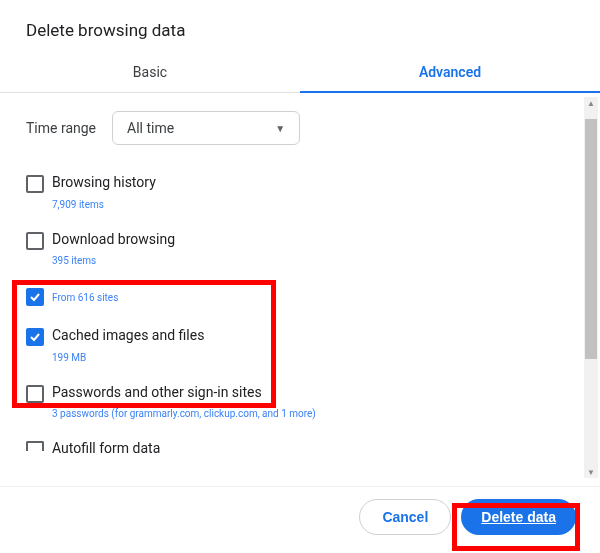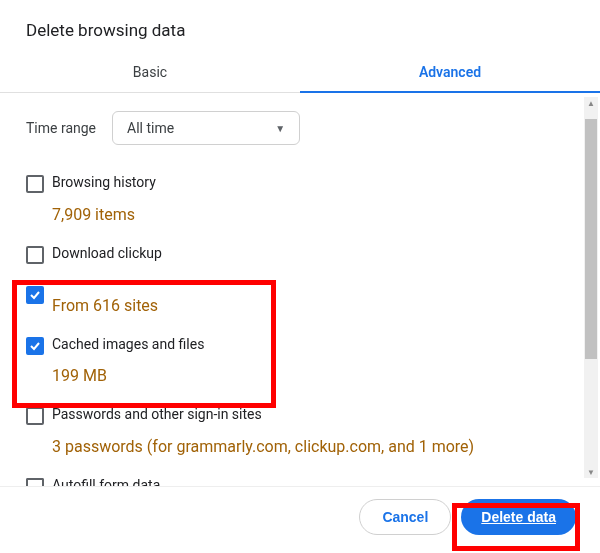--- a/index.html
+++ b/index.html
@@ -134,23 +134,23 @@
     .checkbox.checked svg {
       width: 12px; height: 12px;
     }
     .item-text { flex: 1; }
     .item-title {
       font-size: 14px;
       color: #202124;
       line-height: 1.4;
     }
     .item-sub {
-      font-size: 16px;
-      color: #a16207;
-      margin-top: 12px;
+      font-size: 10px;
+      color: #3b82f6;
+      margin-top: 6px;
     }
     .footer {
       padding: 12px 24px 18px 0;
       display: flex;
       justify-content: flex-end;
       align-items: center;
       gap: 10px;
       border-top: 1px solid #eee;
     }
     .btn-cancel {
@@ -218,21 +218,22 @@
         <div class="checkbox"></div>
         <div class="item-text">
           <div class="item-title">Browsing history</div>
           <div class="item-sub">7,909 items</div>
         </div>
       </div>
 
       <div class="item">
         <div class="checkbox"></div>
         <div class="item-text">
-          <div class="item-title">Download clickup</div>
+          <div class="item-title">Download browsing</div>
+          <div class="item-sub">395 items</div>
         </div>
       </div>
 
       <div class="item">
         <div class="checkbox checked">
           <svg viewBox="0 0 24 24" fill="none" stroke="#fff" stroke-width="4">
               <polyline points="4,12 10,18 20,6"></polyline>
             </svg>
         </div>
         <div class="item-text">

